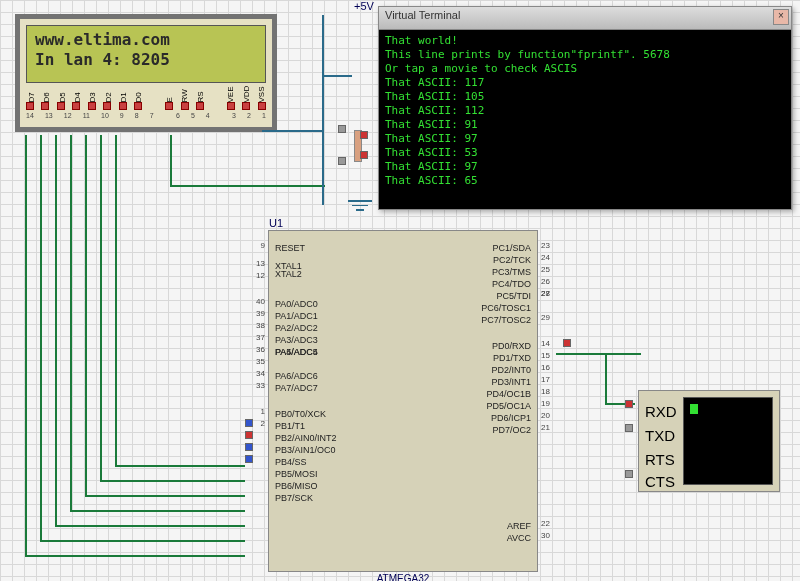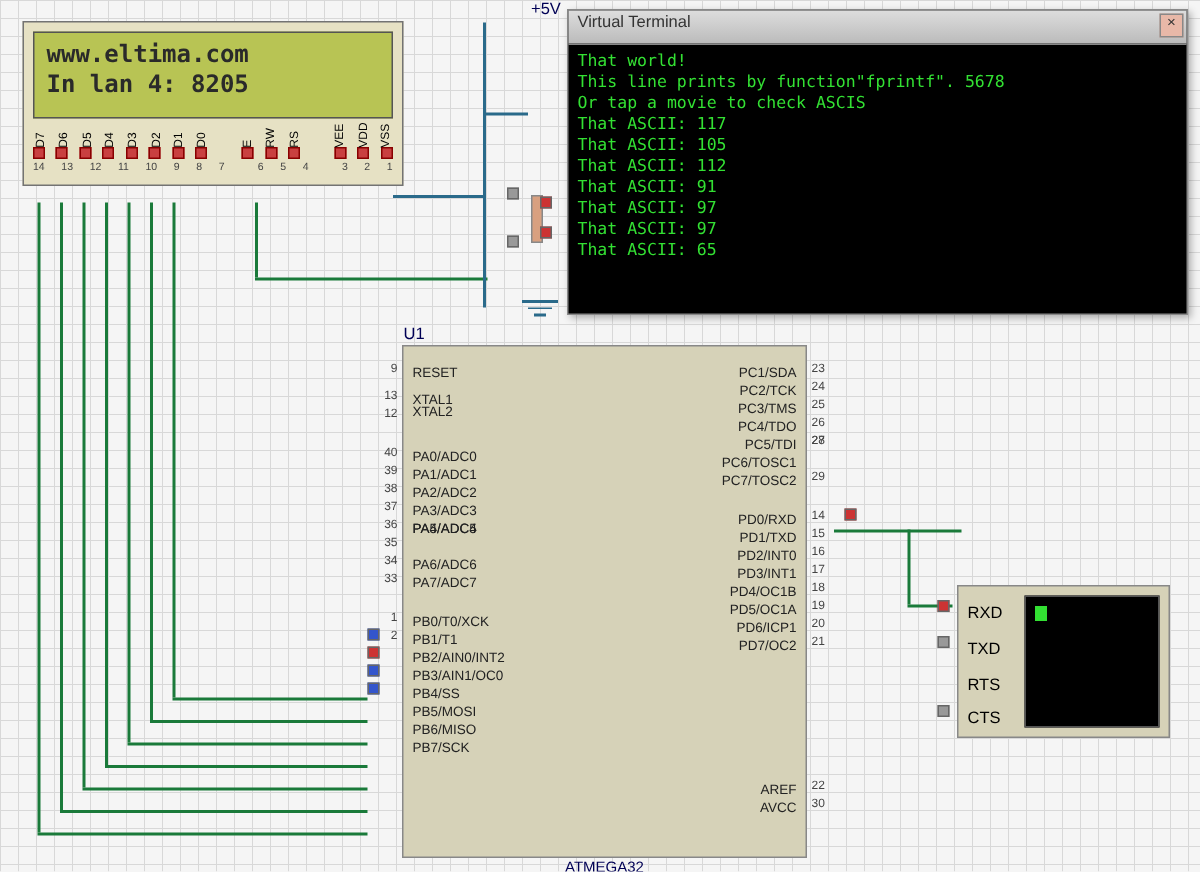--- a/index.html
+++ b/index.html
@@ -1,18 +1,18 @@
 <!DOCTYPE html>
 <html><head>
 <meta charset="utf-8">
 <style>
 body{margin:0;font-family:Arial,sans-serif;background:#f5f5f5;position:relative;width:800px;height:581px;overflow:hidden}
 .grid{position:absolute;inset:0;background-image:linear-gradient(#d8d8d8 1px,transparent 1px),linear-gradient(90deg,#d8d8d8 1px,transparent 1px);background-size:12px 12px}
 .chip{position:absolute;background:#d6d2b8;border:1px solid #888}
-.lcd{position:absolute;left:15px;top:14px;width:252px;height:108px;background:#e6e1c4;border:1px solid #737373}
+.lcd{position:absolute;left:15px;top:14px;width:252px;height:108px;background:#e6e1c4;border:5px solid #737373}
 .lcd-screen{margin:6px;height:48px;background:#b8c454;border:1px solid #555;font-family:monospace;font-size:16px;font-weight:bold;color:#2a2a2a;padding:4px 8px;line-height:20px}
 .lcd-pins{display:flex;justify-content:space-between;font-size:8px;padding:4px 6px 0 6px}
 .lcd-pins span{transform:rotate(-90deg);display:inline-block;width:10px;text-align:left}
 .pin-row{display:flex;justify-content:space-between;padding:0 6px}
 .pin-row div{width:6px;height:6px;background:#c94040;border:1px solid #800}
 .pin-num{display:flex;justify-content:space-between;font-size:7px;padding:2px 6px;color:#444}
 .mcu{left:268px;top:230px;width:268px;height:340px}
 .mcu-label{position:absolute;top:-14px;left:0;font-size:11px;color:#005}
 .mcu-name{position:absolute;bottom:-13px;left:50%;transform:translateX(-50%);font-size:10px;color:#005}
 .pin{font-size:9px;color:#222;position:absolute}
@@ -25,21 +25,21 @@
 .padB{background:#3355cc}
 .padR{background:#cc3333}
 .padG{background:#999}
 .term{position:absolute;left:378px;top:6px;width:412px;height:202px;background:#000;border:1px solid #888;box-shadow:2px 2px 5px rgba(0,0,0,.3)}
 .term-title{background:linear-gradient(#ddd,#bbb);height:18px;font-size:11px;padding:2px 6px;color:#333;border-bottom:1px solid #888;position:relative}
 .term-close{position:absolute;right:2px;top:2px;width:14px;height:14px;background:#e8b8a8;border:1px solid #888;font-size:10px;text-align:center;line-height:12px;cursor:pointer}
 .term-body{font-family:monospace;font-size:11px;color:#33e033;padding:4px 6px;line-height:14px}
 .serial{position:absolute;right:20px;top:390px;width:140px;height:100px;background:#d6d2b8;border:1px solid #888}
 .serial-screen{position:absolute;right:6px;top:6px;width:88px;height:86px;background:#000;border:1px solid #555}
 .serial-cursor{width:8px;height:10px;background:#33e033;margin:6px}
-.serial-pin{font-size:11px;position:absolute;left:6px}
+.serial-pin{font-size:15px;position:absolute;left:6px}
 .wire{position:absolute;background:#1a7a3a}
 .wireH{height:1.5px}
 .wireV{width:1.5px}
 .gnd{position:absolute;left:330px;top:200px;width:60px;height:20px}
 .gnd-line{height:1.5px;background:#2a6a8a;margin:0 auto}
 .pwr-label{position:absolute;font-size:11px;color:#005;left:354px;top:0}
 .cap{position:absolute;left:350px;top:125px;width:16px;height:40px}
 .cap-body{width:6px;height:30px;background:#d8a080;border:1px solid #888;margin:5px auto}
 </style>
 </head>
@@ -247,16 +247,17 @@
   </div>
   <div class="term-body">
     <div>That world!</div>
     <div>This line prints by function"fprintf". 5678</div>
     <div>Or tap a movie to check ASCIS</div>
     <div>That ASCII: 117</div>
     <div>That ASCII: 105</div>
     <div>That ASCII: 112</div>
     <div>That ASCII: 91</div>
     <div>That ASCII: 97</div>
+    <div>That ASCII: 53</div>
     <div>That ASCII: 97</div>
     <div>That ASCII: 65</div>
   </div>
 </div>
 
 </body></html>

